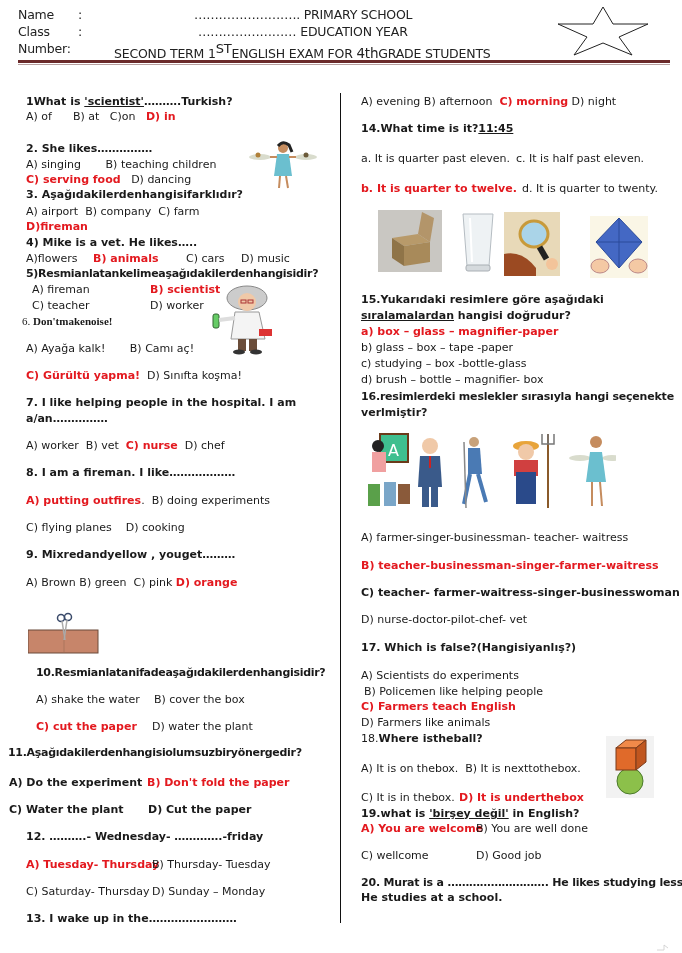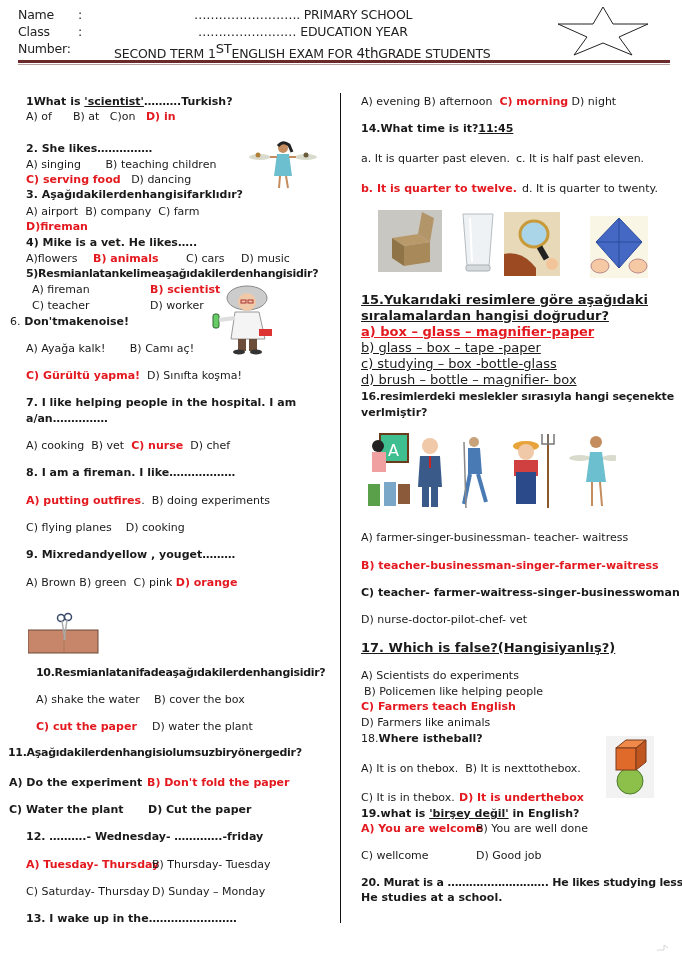--- a/index.html
+++ b/index.html
@@ -4,21 +4,21 @@
 <style>
   * { box-sizing: border-box; margin: 0; padding: 0; }
   html, body { width: 682px; height: 953px; background: #ffffff; overflow: hidden; }
   body { position: relative; font-family: "DejaVu Sans", sans-serif; color: #1a1a1a; }
   .abs { position: absolute; white-space: nowrap; }
   .hdr { font-size: 12.5px; letter-spacing: -0.2px; color: #222; }
   .t { font-size: 11px; line-height: 13px; }
   .b { font-weight: bold; }
   .red { color: #e3191f; }
   .u { text-decoration: underline; }
-  .comic { font-family: "DejaVu Sans", sans-serif; font-size: 13px; text-decoration: underline; }
+  .comic { font-family: "DejaVu Sans", sans-serif; font-size: 11px; }
   .divider-top { position: absolute; left: 18px; top: 60px; width: 652px; height: 3px; background: #6b2a2a; }
   .divider-top2 { position: absolute; left: 18px; top: 64px; width: 652px; height: 1px; background: #b8a0a0; }
   .col-divider { position: absolute; left: 340px; top: 93px; width: 1px; height: 830px; background: #111; }
   .sup { font-size: 13px; vertical-align: super; }
   .pic { position: absolute; }
 </style>
 </head>
 <body>
 
 <div class="abs hdr" style="left:18px;top:7px;">Name</div>
@@ -106,34 +106,34 @@
   <path d="M30 28 L54 28 L60 55 L26 55 Z" fill="#f4f4f4" stroke="#999"></path>
   <rect x="8" y="30" width="6" height="14" rx="2" fill="#6c6" stroke="#363"></rect>
   <line x1="14" y1="36" x2="30" y2="34" stroke="#ddd" stroke-width="4"></line>
   <rect x="54" y="45" width="13" height="7" fill="#d33"></rect>
   <rect x="33" y="55" width="8" height="12" fill="#6b4d3a"></rect>
     <rect x="44" y="55" width="8" height="12" fill="#6b4d3a"></rect>
   <ellipse cx="34" cy="68" rx="6" ry="2.5" fill="#333"></ellipse>
     <ellipse cx="51" cy="68" rx="6" ry="2.5" fill="#333"></ellipse>
 </svg>
 
-<div class="abs t b" style="left:10px;top:315px;"><span style="font-weight:normal">6.</span> <span>Don'tmakenoise!</span></div>
+<div class="abs t b" style="left:22px;top:315px;font-family:Liberation Serif, serif;"><span style="font-weight:normal">6.</span> <span>Don'tmakenoise!</span></div>
 <div class="abs t" style="left:26px;top:342px;">
   <span>A) Ayağa kalk!</span>&nbsp;&nbsp;&nbsp;&nbsp;&nbsp;&nbsp;
   <span>B)  Camı aç!</span>
 </div>
 <div class="abs t" style="left:26px;top:369px;">
   <span class="red b">C) Gürültü yapma!</span>&nbsp;
   <span>D) Sınıfta koşma!</span>
 </div>
 
 <div class="abs t b" style="left:26px;top:396px;">7. I like helping people in the hospital. I am</div>
 <div class="abs t b" style="left:26px;top:412px;">a/an……………</div>
 <div class="abs t" style="left:26px;top:439px;">
-  <span>A) cooking</span>&nbsp;
+  <span>A) worker</span>&nbsp;
   <span>B)  vet</span>&nbsp;
   <span class="red b">C) nurse</span>&nbsp;
   <span>D) chef</span>
 </div>
 
 <div class="abs t b" style="left:26px;top:466px;">8. I am a fireman. I like………………</div>
 <div class="abs t" style="left:26px;top:494px;text-align:center;">
   <span class="red b">A) putting outfires</span><span>.</span>&nbsp;
   <span>B) doing experiments</span>
 </div>

